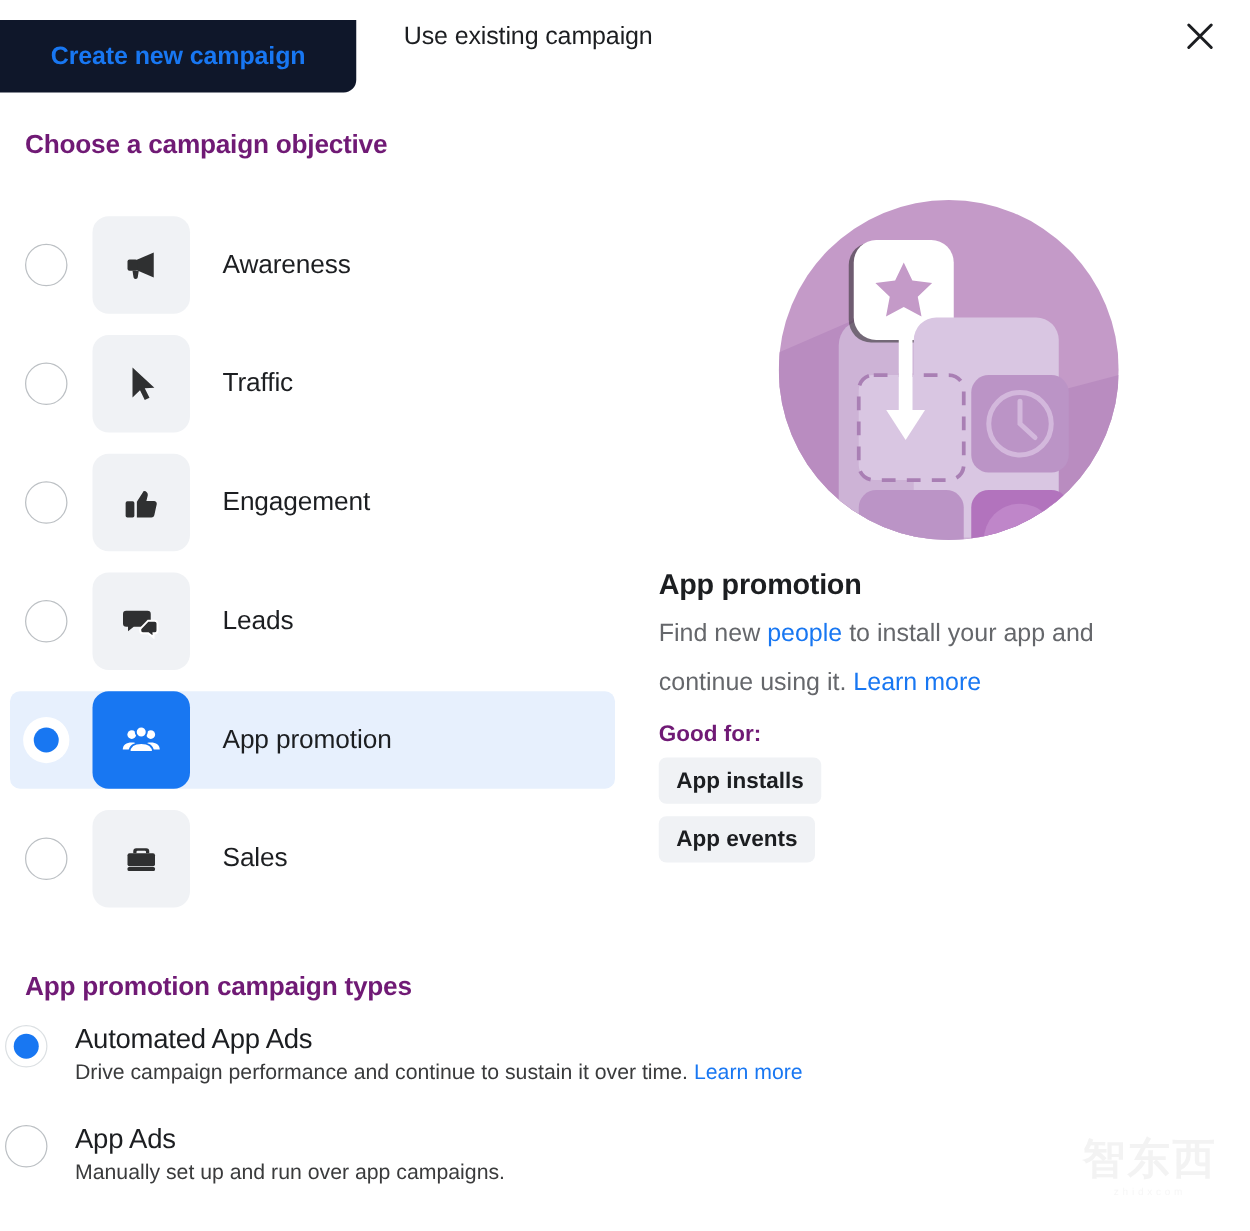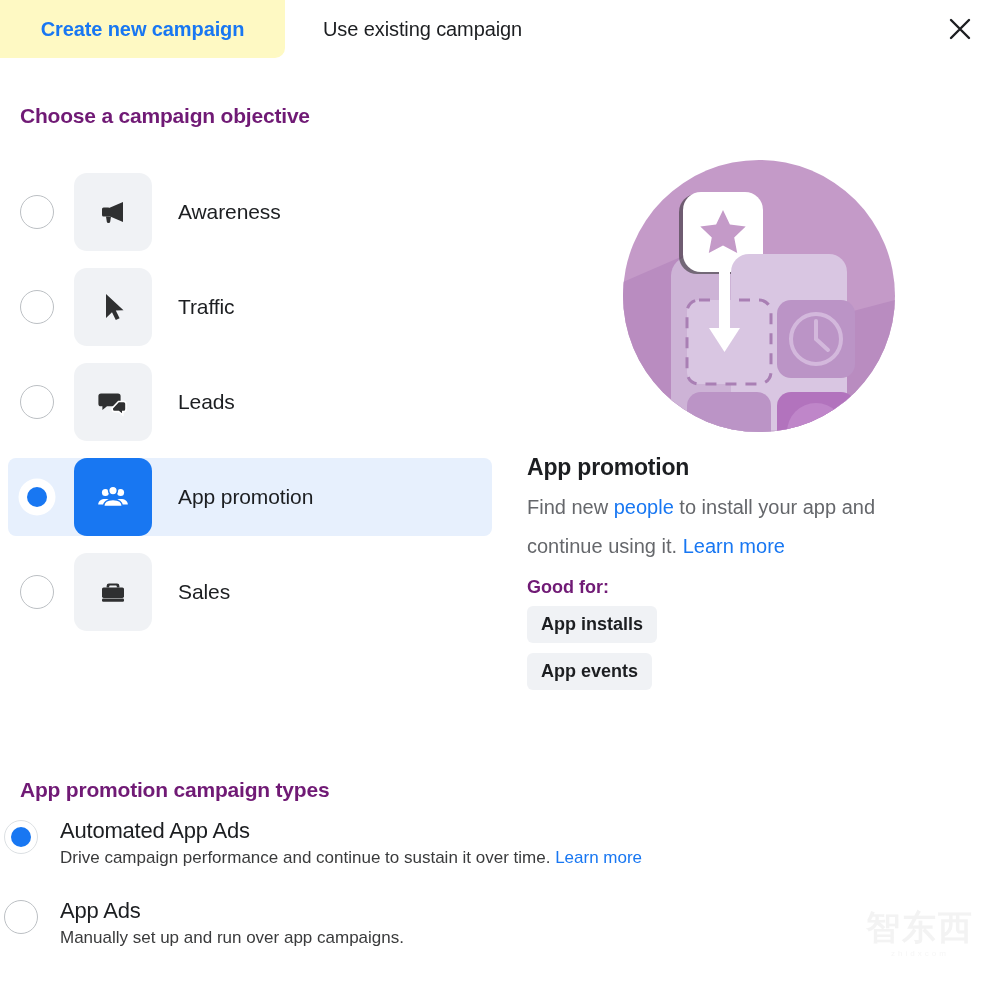--- a/index.html
+++ b/index.html
@@ -15,22 +15,23 @@
   
   .tabbar { position: absolute; left: 0; top: 0; width: 1000px; height: 58px; }
   .tab {
     position: absolute; top: 0; height: 58px;
     display: flex; align-items: center; justify-content: center;
     font-size: 20px; font-weight: 700; letter-spacing: -0.1px;
     cursor: pointer; user-select: none;
   }
   .tab-active {
     left: 0; width: 285px;
-    background: #fef9c3; color: #1877f2;
+    background: #0f172a; color: #1877f2;
     border-radius: 0 0 10px 0;
+    margin-top: 16px;
   }
   .tab-inactive {
     left: 295px; width: 290px;
     color: #1c1e21; font-weight: 400; font-size: 20px;
     justify-content: flex-start; padding-left: 28px;
   }
   .close-btn {
     position: absolute; right: 20px; top: 9px;
     width: 40px; height: 40px; border-radius: 50%;
     display: flex; align-items: center; justify-content: center;
@@ -173,20 +174,30 @@
     <div class="obj-row">
       <div class="radio"></div>
       <div class="tile">
         <svg width="40" height="40" viewBox="0 0 40 40">
           <path d="M13 7 L13 31 L19 25.2 L22.8 33 L26.6 31.2 L22.8 23.6 L30.5 23.2 Z" fill="#2f3031"></path>
         </svg>
       </div>
       <div class="obj-label">Traffic</div>
     </div>
 
+    <div class="obj-row">
+      <div class="radio"></div>
+      <div class="tile">
+        <svg width="40" height="40" viewBox="0 0 40 40">
+          <rect x="7.5" y="19" width="7" height="13" rx="1.4" fill="#2f3031"></rect>
+          <path d="M16.5 32 h11.6 a2.4 2.4 0 0 0 2.35 -1.9 l1.9 -8.6 a2.2 2.2 0 0 0 -2.15 -2.7 h-6.1 l1.05 -4.3 a3 3 0 0 0 -2.9 -3.7 h-0.3 l-5.45 8.6 Z" fill="#2f3031"></path>
+        </svg>
+      </div>
+      <div class="obj-label">Engagement</div>
+    </div>
 
     <div class="obj-row">
       <div class="radio"></div>
       <div class="tile">
         <svg width="40" height="40" viewBox="0 0 40 40">
           <path d="M8 11.5 h17 a2.6 2.6 0 0 1 2.6 2.6 v7.6 a2.6 2.6 0 0 1 -2.6 2.6 h-11 l-4.6 3.6 v-3.6 h-1.4 a2.6 2.6 0 0 1 -2.6 -2.6 v-7.6 a2.6 2.6 0 0 1 2.6 -2.6 Z" fill="#2f3031"></path>
           <path d="M25.5 19.5 h5.2 a2.3 2.3 0 0 1 2.3 2.3 v5.5 a2.3 2.3 0 0 1 -2.3 2.3 h-0.9 v3.3 l-4.2 -3.3 h-4.1 a2.3 2.3 0 0 1 -2.3 -2.3 v-1.2 Z" fill="#2f3031" stroke="#ffffff" stroke-width="1.6"></path>
         </svg>
       </div>
       <div class="obj-label">Leads</div>

